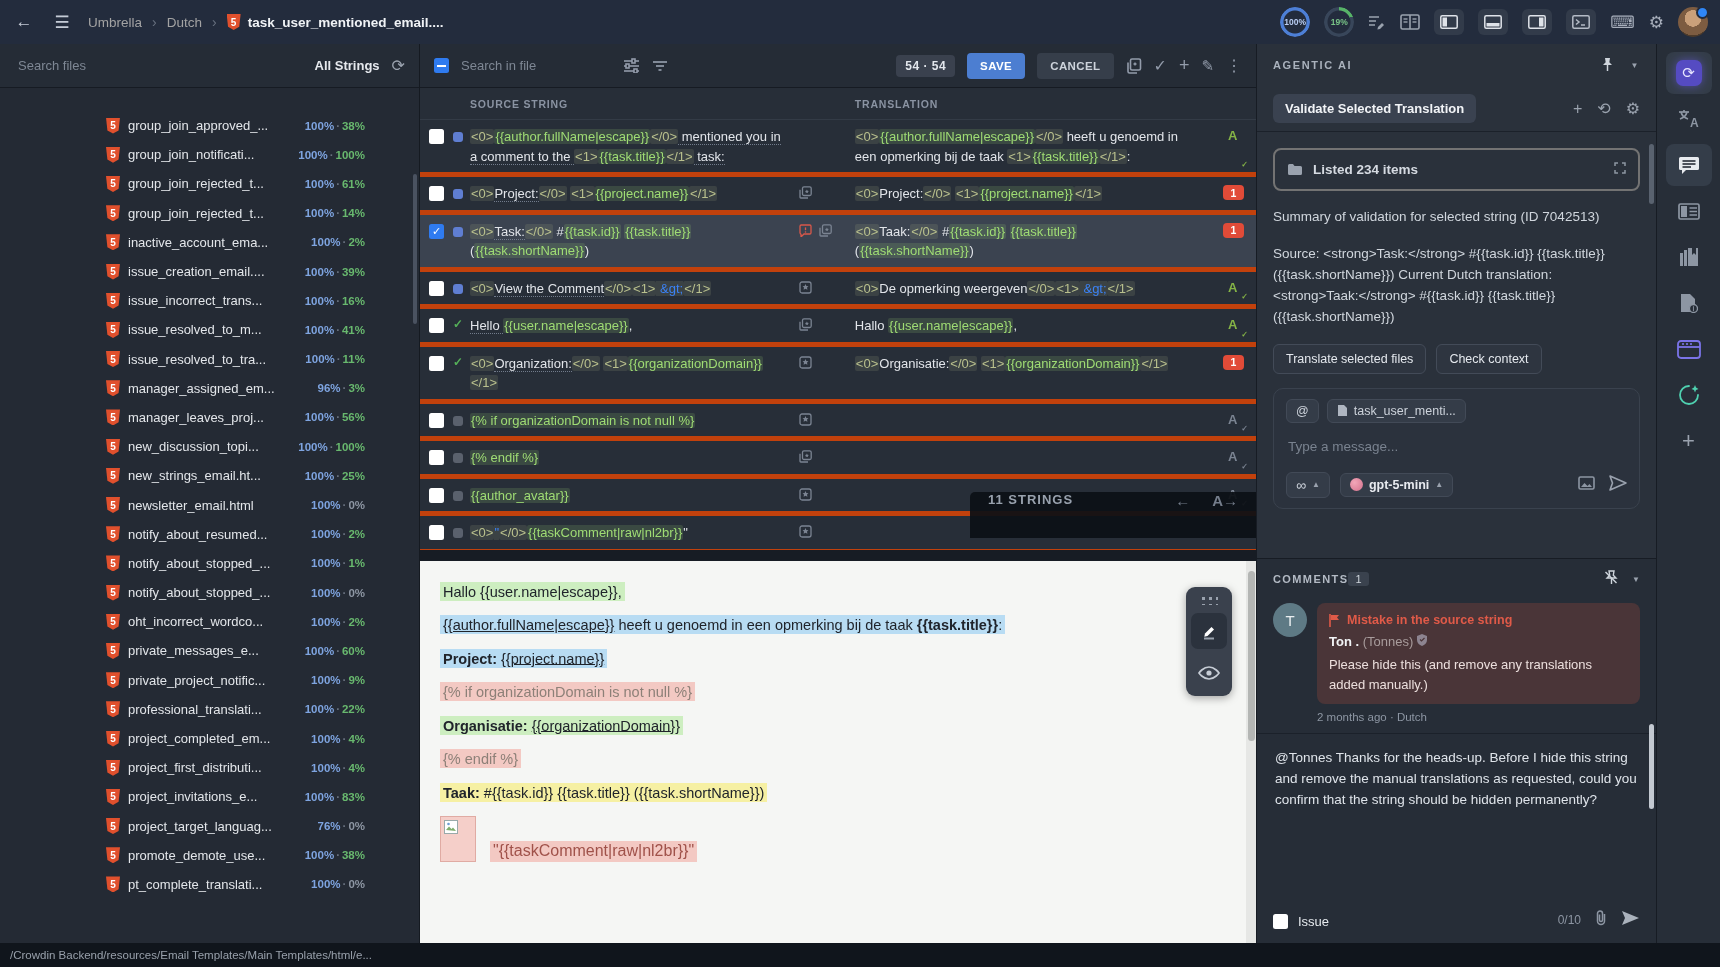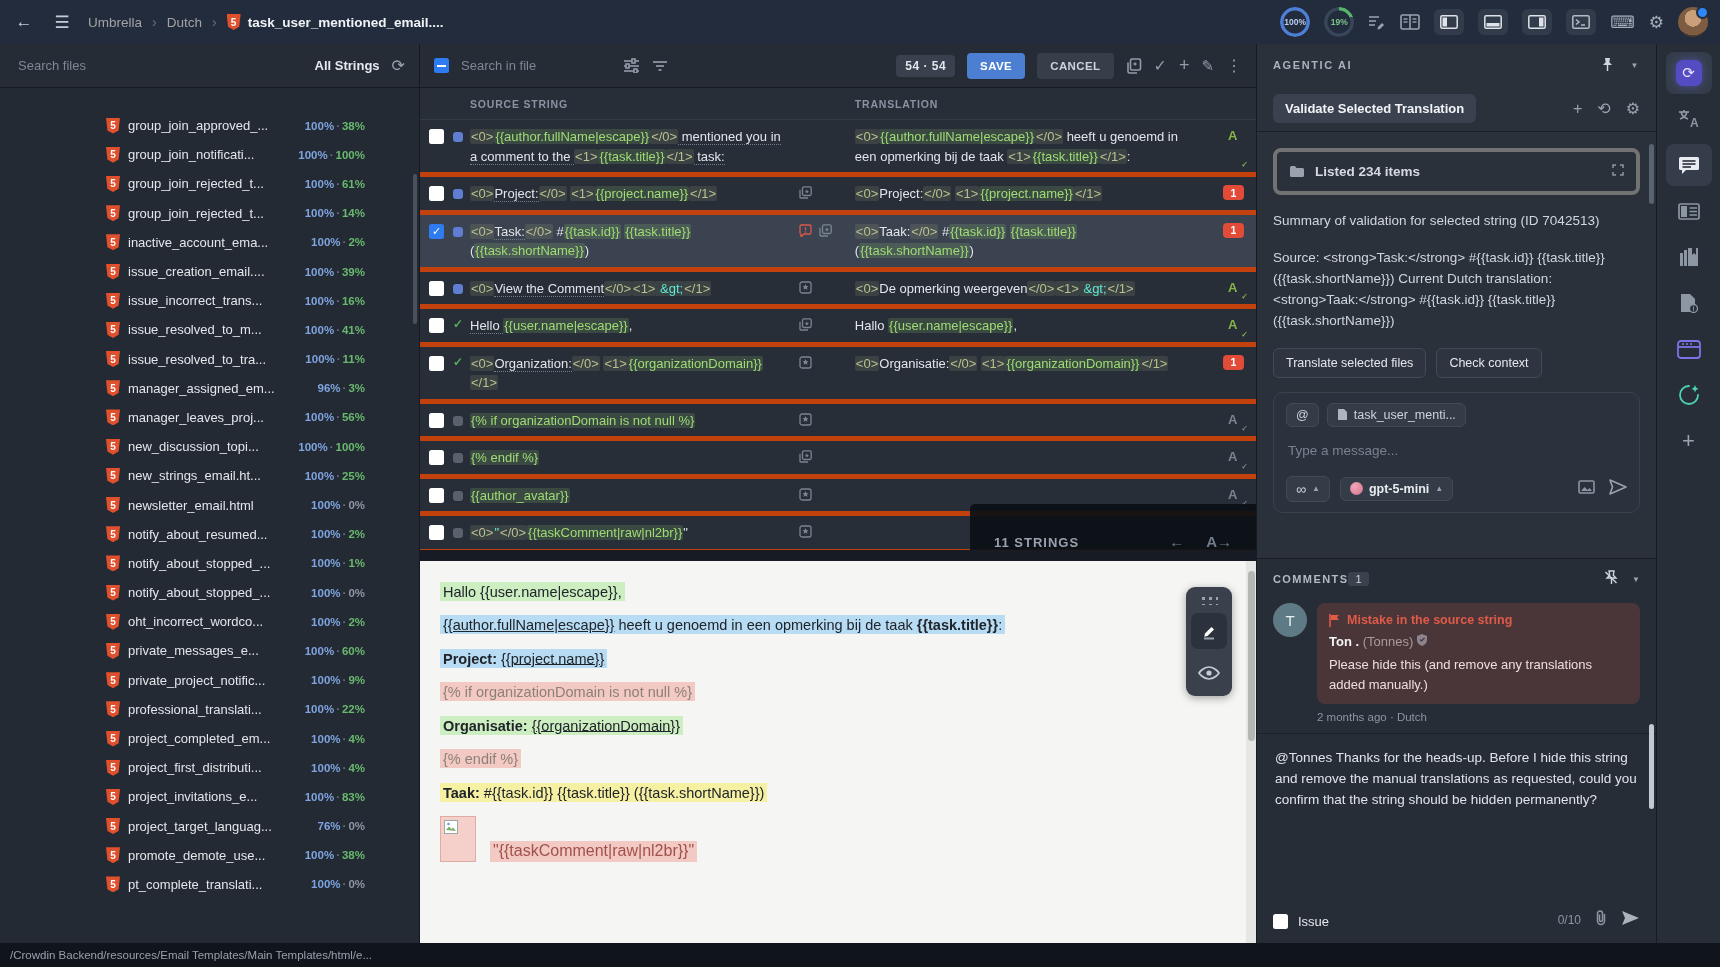--- a/index.html
+++ b/index.html
@@ -84,33 +84,33 @@
     border-bottom:5px solid #c2410c; padding:7px 0 6px; cursor:pointer; background:#272e38; }
   .row.sel { background:#3b4350; }
   .c1 { display:flex; gap:9px; padding-left:9px; padding-top:2px; align-items:flex-start; }
   .st { width:10px; height:10px; border-radius:3px; margin-top:3px; flex:none; }
   .st.blue { background:#5f7ed2; } .st.gray { background:#5a616d; }
   .st.green { background:none; color:#55b058; font-size:12px; font-weight:bold; width:auto; margin-top:-1px; }
   .cell { font-size:13px; line-height:19.5px; word-wrap:break-word; padding-right:14px; }
   .seg-tag { color:#b9c08d; background:rgba(185,192,141,.14); border-radius:2px; padding:0 1px; }
   .seg-var { color:#9fdc74; background:rgba(159,220,116,.16); border-radius:2px; padding:0 1px; }
   .seg-txt { color:#e2e5ea; }
-  .seg-qt  { color:#5eead4; background:rgba(185,192,141,.14);text-align:center; }
+  .seg-qt  { color:#3b82f6; background:rgba(185,192,141,.14);text-align:center; }
   .seg-d { border-bottom:1px dotted #717b8b; }
   .icz { display:flex; gap:7px; align-items:flex-start; padding-top:2px; }
   .icz svg { display:block; }
   .c5 { display:flex; justify-content:flex-end; padding-right:12px; padding-top:1px; }
   .badge1 { background:#e14b38; color:#fff; font-size:10.5px; font-weight:bold; border-radius:4px;
     min-width:21px; height:15px; display:flex; align-items:center; justify-content:center; }
   .aok { position:relative; font-size:13px; font-weight:bold; color:#85b446; width:16px; }
   .aok.g { color:#7b8492; }
   .aok .tick { position:absolute; font-size:8px; right:-4px; bottom:-3px; }
-  .strings-overlay { position:absolute; right:0; bottom:0; width:286px; height:46px;
-    background:rgba(12,16,22,.93); border-radius:5px 0 0 0; display:flex; align-items:flex-end;
-    padding:0 24px; gap:22px; }
+  .strings-overlay { position:absolute; right:0; bottom:12px; width:286px; height:46px;
+    background:rgba(12,16,22,.93); border-radius:5px 0 0 0; display:flex; align-items:flex-start;
+    padding:0 18px; gap:22px; }
   .strings-overlay .lbl { color:#98a1ad; font-size:13px; font-weight:bold; letter-spacing:1px; flex:1; }
   .ov-ic { color:#747d8b; font-size:15px; font-weight:bold; cursor:pointer; }
 
   .preview-gap { height:11px; background:#171c24; flex:none; }
   .preview { flex:1; background:#f5f6f4; position:relative; padding:20px 26px 0 20px;
     color:#20242b; overflow:hidden; }
   .pline { font-size:14.5px; margin-bottom:12.5px; line-height:1.45; }
   .hl { padding:1.5px 3px; }
   .hl-green { background:#cdeec0; } .hl-blue { background:#b8dcf3; }
   .hl-pink { background:#f3c9c3; } .hl-yellow { background:#f6f0a3; }
@@ -139,21 +139,21 @@
     display:flex; flex-direction:column; min-height:0; position:relative; }
   .ai-head { height:42px; flex:none; display:flex; align-items:center; padding:0 16px;
     font-size:11px; font-weight:bold; letter-spacing:1.6px; color:#aab2bd; }
   .ai-head .right-ic { margin-left:auto; display:flex; gap:16px; align-items:center; color:#cfd5dc; }
   .ai-actionbar { height:46px; flex:none; display:flex; align-items:center; padding:0 16px; gap:15px;
     border-bottom:1px solid #1b212a; }
   .action-chip { background:#3a4250; color:#f2f4f7; font-size:13px; font-weight:bold;
     border-radius:6px; padding:7px 12px; cursor:pointer; }
   .ai-actionbar .ic { color:#9aa2ae; font-size:16px; cursor:pointer; }
   .ai-body { flex:none; height:426px; padding:16px 16px 0; overflow:hidden; }
-  .listed-card { border:4px solid #737373; border-radius:8px; padding:12px 12px; display:flex;
+  .listed-card { border:2px solid #737373; border-radius:8px; padding:12px 12px; display:flex;
     align-items:center; gap:10px; color:#d5dae1; font-size:13.5px; font-weight:bold; }
   .listed-card .exp { margin-left:auto; color:#8d96a3; cursor:pointer; }
   .ai-par { font-size:13.5px; line-height:1.55; color:#d0d6dd; margin-top:16px; }
   .ai-btnrow { display:flex; gap:10px; margin-top:16px; }
   .ghost-btn { background:#2e3540; border:1px solid #434b58; color:#e4e8ed; font-size:12.5px;
     border-radius:6px; padding:7px 12px; cursor:pointer; font-family:inherit; }
   .composer { margin-top:14px; background:#2b323d; border:1px solid #3a424e; border-radius:10px;
     padding:10px 12px; }
   .chip-row { display:flex; gap:8px; }
   .chip { background:#343c48; border:1px solid #424a57; border-radius:6px; color:#cdd3db;

